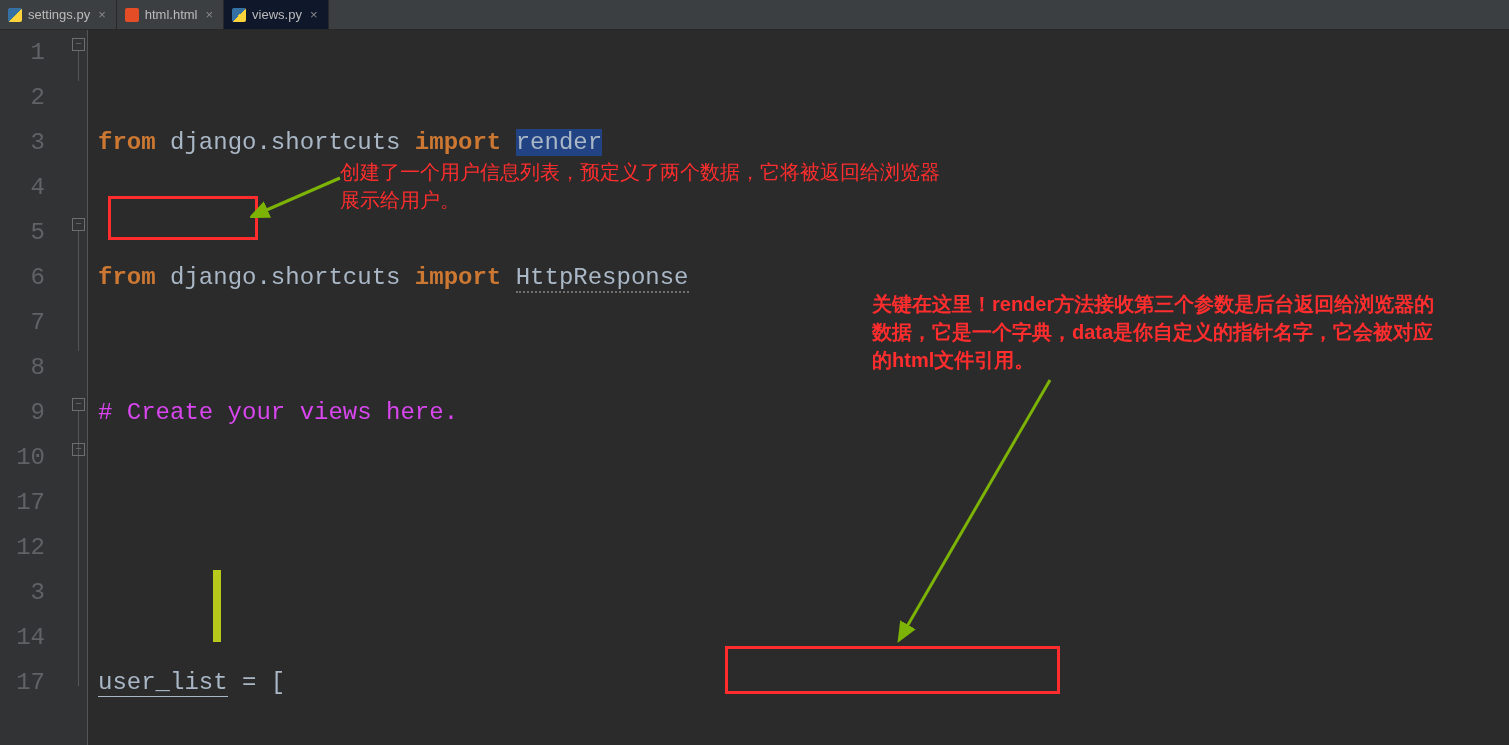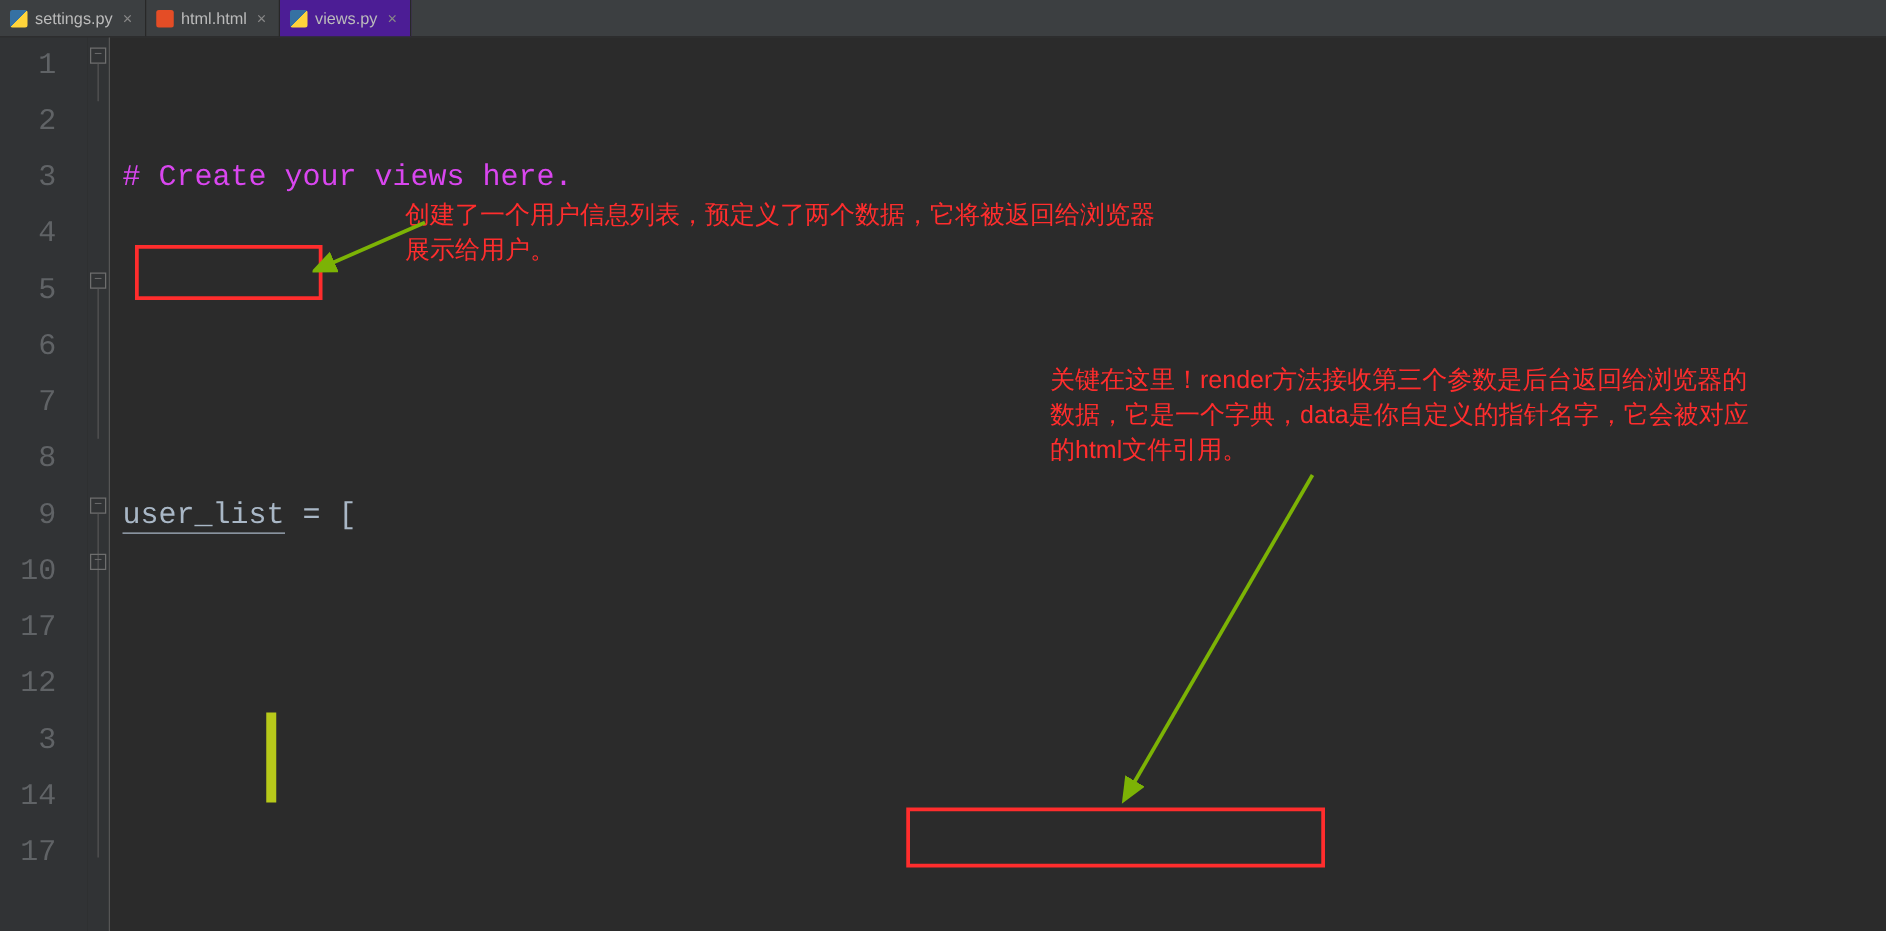--- a/index.html
+++ b/index.html
@@ -24,21 +24,21 @@
     gap: 6px;
     padding: 6px 8px;
     height: 100%;
     border-right: 1px solid #282828;
     color: #bbbbbb;
     font-family: -apple-system, Segoe UI, sans-serif;
     font-size: 13px;
     cursor: pointer;
   }
   .tab.active {
-    background: #4c1d95;
+    background: #0f172a;
   }
   .tab-close {
     color: #888;
     font-size: 13px;
     padding: 0 2px;
   }
   .py-icon {
     width: 14px; height: 14px; display:inline-flex; align-items:center; justify-content:center;
     font-size: 10px; font-weight:bold;
     background:linear-gradient(135deg,#3571a3 50%,#ffd43b 50%);
@@ -151,20 +151,22 @@
     <div class="fold-marker" style="top:8px;">−</div>
     <div class="vert-line" style="top:21px; height:30px;"></div>
     <div class="fold-marker" style="top:188px;">−</div>
     <div class="vert-line" style="top:201px; height:120px;"></div>
     <div class="fold-marker" style="top:368px;">−</div>
     <div class="vert-line" style="top:381px; height:275px;"></div>
     <div class="fold-marker" style="top:413px;">−</div>
   </div>
 
   <div class="code">
+    <div class="code-line"><span class="k-orange">from</span> <span>django.shortcuts</span> <span class="k-orange">import</span> <span class="hl-sel">render</span></div>
+    <div class="code-line"><span class="k-orange">from</span> <span>django.shortcuts</span> <span class="k-orange">import</span> <span class="squiggle">HttpResponse</span></div>
     <div class="code-line"><span class="k-comment"># Create your views here.</span></div>
     <div class="code-line"></div>
     <div class="code-line"><span class="ref-underline">user_list</span><span> = [</span></div>
     
     
     
     
     
     
     
@@ -173,23 +175,23 @@
     
   </div>
 
 </div>
 
 <div class="red-box" style="left:108px; top:196px; width:150px; height:44px;"></div>
 <div class="red-box" style="left:725px; top:646px; width:335px; height:48px;"></div>
 
 <div class="yellow-bar" style="left:213px; top:570px; height:72px;"></div>
 
-<div class="annotation-red" style="left:324px; top:158px; white-space:pre;">创建了一个用户信息列表，预定义了两个数据，它将被返回给浏览器
+<div class="annotation-red" style="left:340px; top:158px; white-space:pre;">创建了一个用户信息列表，预定义了两个数据，它将被返回给浏览器
 展示给用户。</div>
-<div class="annotation-red" style="left:840px; top:290px; white-space:pre;">关键在这里！render方法接收第三个参数是后台返回给浏览器的
+<div class="annotation-red" style="left:872px; top:290px; white-space:pre;font-weight:bold;">关键在这里！render方法接收第三个参数是后台返回给浏览器的
 数据，它是一个字典，data是你自定义的指针名字，它会被对应
 的html文件引用。</div>
 
 <svg class="arrow" style="left:250px; top:170px; width:95px; height:60px;" viewBox="0 0 95 60">
   <defs>
       <marker id="ah1" markerWidth="10" markerHeight="10" refX="2" refY="3" orient="auto">
         <path d="M0,0 L0,6 L7,3 z" fill="#7cb305"></path>
       </marker>
     </defs>
   <line x1="90" y1="8" x2="12" y2="42" stroke="#7cb305" stroke-width="3" marker-end="url(#ah1)"></line>

